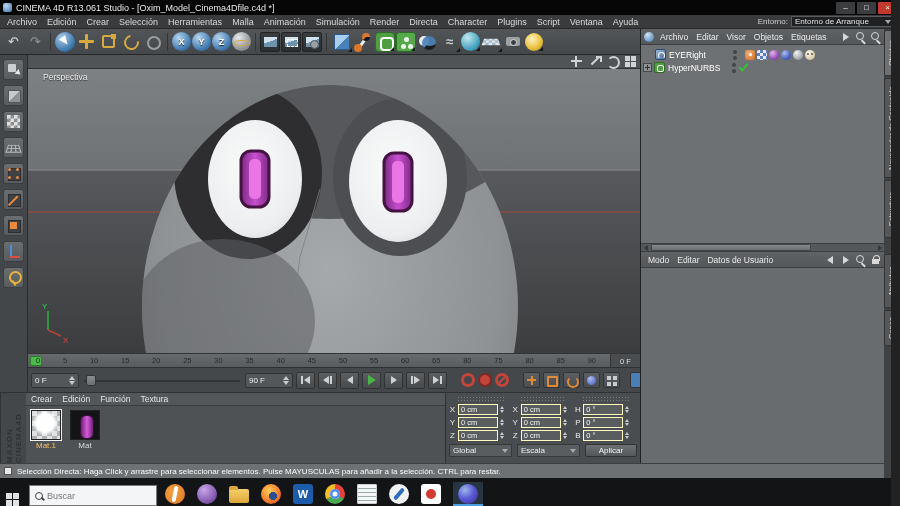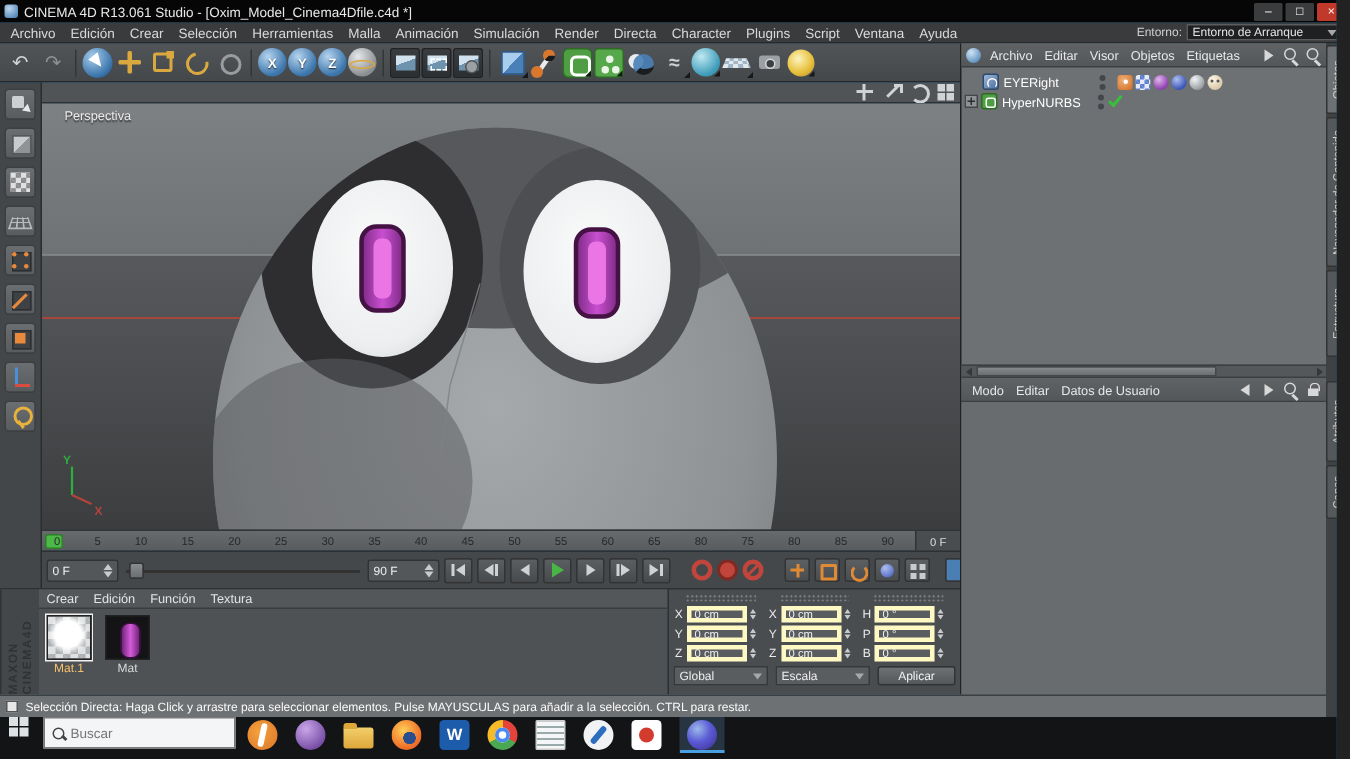--- a/index.html
+++ b/index.html
@@ -150,21 +150,21 @@
 .mat-label{font-size:8px;color:#d8d8d8;margin-top:1px}
 .mat-label.selected{color:#f4c06a}
 
 
 .coord-panel{position:absolute;top:392px;left:445px;width:195px;height:71px;background:#4a4d4f;border-top:1px solid #2e3032;border-left:1px solid #2e3032;padding:2px 3px;display:flex;flex-direction:column}
 .coord-heads{display:flex;height:7px;margin-bottom:1px}
 .handle{flex:1;height:5px;margin:1px 8px;background-image:radial-gradient(#7e8184 35%,transparent 36%);background-size:3px 3px}
 .crow{display:flex;align-items:center;height:13px}
 .cgroup{display:flex;align-items:center;width:63px;gap:2px}
 .clbl{width:7px;font-size:8px;color:#eaeaea;text-align:center;flex:none}
-.cfield{width:40px;height:11px;background:#5a5d60;border:3px solid #fef9c3;font-size:7.5px;color:#f2f2f2;display:flex;align-items:center;padding:0 2px;flex:none}
+.cfield{width:40px;height:11px;background:#5a5d60;border:1px solid #fef9c3;font-size:7.5px;color:#f2f2f2;display:flex;align-items:center;padding:0 2px;flex:none}
 .cstep{display:flex;flex-direction:column;gap:1px;flex:none}
 .cstep .su{border-left-width:2.5px;border-right-width:2.5px;border-bottom-width:3px}
 .cstep .sd{border-left-width:2.5px;border-right-width:2.5px;border-top-width:3px}
 .coord-bottom{display:flex;margin-top:2px;gap:5px;align-items:center}
 .cdrop{flex:1;height:13px;background:#5a5d60;border:1px solid #36383a;font-size:8px;color:#eee;display:flex;align-items:center;justify-content:space-between;padding:0 3px}
 .capply{width:52px;height:13px;background:linear-gradient(#6e7174,#54575a);border:1px solid #333;border-radius:2px;color:#f2f2f2;font-size:8px;display:flex;align-items:center;justify-content:center}
 
 
 .right-panel{position:absolute;top:29px;left:640px;width:244px;height:434px;background:#6e7173;border-left:1px solid #222}
 .om-menubar,.am-menubar{height:16px;background:linear-gradient(#606366,#54575a);border-bottom:1px solid #3c3e40;display:flex;align-items:center;font-size:8.5px;color:#e8e8e8;padding:0 3px}
@@ -216,21 +216,21 @@
 .right-tabs{position:absolute;top:29px;left:884px;width:16px;height:449px;background:#3f4244;display:flex;flex-direction:column;padding-top:1px}
 .rtab{writing-mode:vertical-rl;transform:rotate(180deg);font-size:7.5px;color:#d8d8d8;background:#55585a;border:1px solid #333;border-radius:0 2px 2px 0;display:flex;align-items:center;justify-content:center;margin-bottom:2px;flex:none;width:15px;overflow:hidden;white-space:nowrap}
 .rtab.active{background:#6e7173}
 .rt-1{height:46px}.rt-2{height:100px}.rt-3{height:58px}.rt-sp{height:12px;background:transparent;border:none}.rt-4{height:54px}.rt-5{height:36px}
 
 
 .statusbar{position:absolute;top:463px;left:0;width:884px;height:15px;background:#6e7173;border-top:1px solid #3c3e40;display:flex;align-items:center;font-size:8px;color:#fafafa;padding:0 4px;gap:5px;white-space:nowrap;overflow:hidden}
 .sb-check{width:8px;height:8px;background:#e8e8e8;border:1px solid #555;flex:none}
 
 
-.taskbar{position:absolute;top:478px;left:0;width:900px;height:28px;background:#121416;display:flex;align-items:flex-start;padding:0 0 0 6px}
+.taskbar{position:absolute;top:478px;left:0;width:900px;height:28px;background:#121416;display:flex;align-items:flex-end;padding:0 0 0 6px}
 .win-logo{display:grid;grid-template-columns:6px 6px;gap:1px;margin-right:10px;flex:none}
 .win-logo i{width:6px;height:6px;background:#dfe2e4}
 .tb-search{width:128px;height:21px;background:#f4f5f6;border:1px solid #7a7a7a;display:flex;align-items:center;padding:0 5px;gap:4px;flex:none}
 .mag-d{width:8px;height:8px;border:1.5px solid #444;border-radius:50%;position:relative;flex:none}
 .mag-d::after{content:"";position:absolute;right:-3px;bottom:-1px;width:4px;height:1.5px;background:#444;transform:rotate(45deg)}
 .tb-search input{border:none;background:transparent;outline:none;font-size:9px;width:96px;color:#333;font-family:"Liberation Sans",sans-serif}
 .task-icons{display:flex;gap:12px;align-items:center;margin-left:8px}
 .ticon{width:20px;height:20px;position:relative;flex:none}
 .ic-fish{border-radius:50%;background:radial-gradient(circle at 40% 40%,#f5a23c,#d9752a)}
 .ic-fish::after{content:"";position:absolute;left:8px;top:2px;width:4px;height:16px;background:#fff;border-radius:2px;transform:rotate(12deg)}

